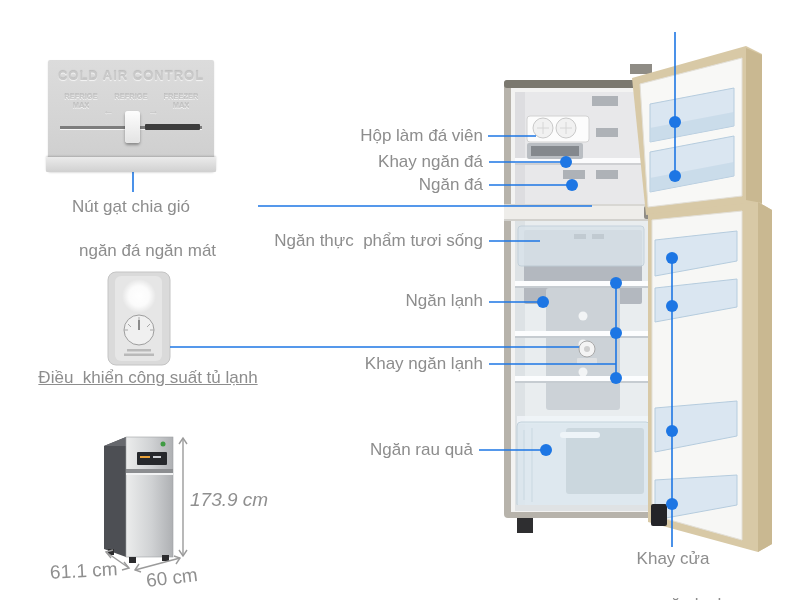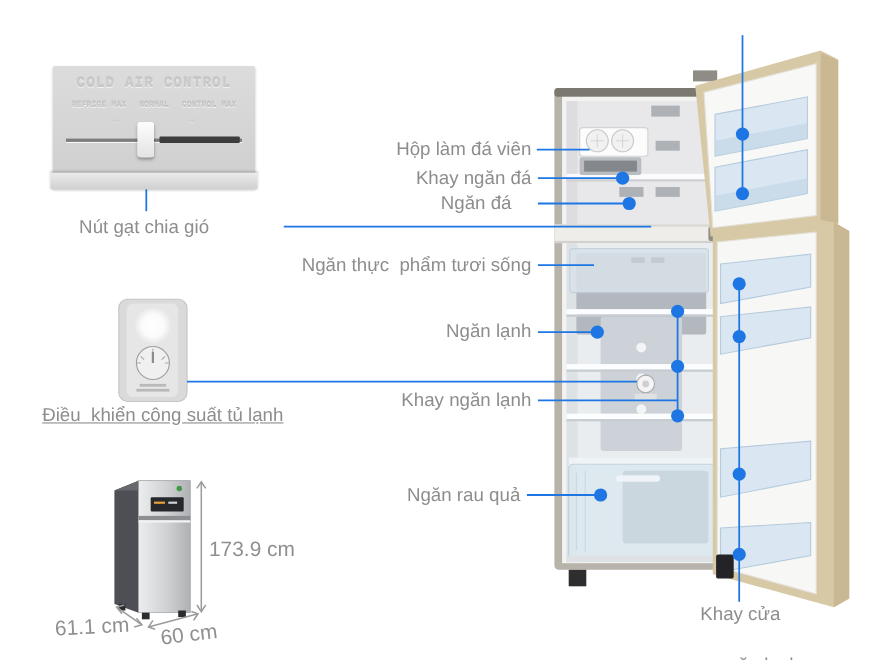--- a/index.html
+++ b/index.html
@@ -7,23 +7,23 @@
          font-family:"Liberation Sans", sans-serif;}
   #art{position:absolute;left:0;top:0;}
 
   .callout-label{position:absolute;font-size:17px;line-height:22px;color:#8d8d8d;
                  white-space:pre;}
   .right-align{text-align:left;}
   .center-label{transform:translateX(-50%);text-align:center;}
   .dim-label{position:absolute;font-size:19px;color:#8f8f8f;white-space:nowrap;}
 
   
-  .cac-panel{position:absolute;left:48px;top:60px;width:184px;height:112px;
+  .cac-panel{position:absolute;left:48px;top:60px;width:166px;height:112px;
              background:linear-gradient(180deg,#dcdcdc,#d3d3d3 65%,#cdcdcd);
-             border-radius:2px;box-shadow:0 1px 2px rgba(0,0,0,.12);font-family:Liberation Mono, monospace;}
+             border-radius:2px;box-shadow:0 1px 2px rgba(0,0,0,.12);}
   .cac-title{position:absolute;top:8px;left:0;right:0;text-align:center;
              font-size:13px;font-weight:bold;letter-spacing:1px;color:#c9c9c9;
              text-shadow:0 1px 1px rgba(255,255,255,.75),0 -1px 1px rgba(0,0,0,.14);}
   .cac-labels{position:absolute;top:32px;left:6px;right:6px;display:flex;
               justify-content:center;}
   .cac-lab{width:50px;text-align:center;font-size:7.5px;line-height:9px;font-weight:bold;
            color:#c7c7c7;text-shadow:0 1px 0 rgba(255,255,255,.65),0 -1px 0 rgba(0,0,0,.12);}
   .cac-arrow{position:absolute;top:44px;font-size:11px;color:#c3c3c3;
              text-shadow:0 1px 0 rgba(255,255,255,.6);}
   .cac-track{position:absolute;left:12px;right:12px;top:66px;height:3px;background:#7d7d7d;
@@ -214,51 +214,51 @@
       <circle cx="672" cy="306" r="6"></circle>
       <circle cx="672" cy="431" r="6"></circle>
       <circle cx="672" cy="504" r="6"></circle>
     </g>
   </svg>
 
   <div class="cac-panel">
     <div class="cac-title">COLD AIR CONTROL</div>
     <div class="cac-labels">
       <div class="cac-lab">REFRIGE MAX</div>
-      <div class="cac-lab">NORMAL</div>
-      <div class="cac-lab">CONTROL MAX</div>
+      <div class="cac-lab">REFRIGE</div>
+      <div class="cac-lab">FREEZER MAX</div>
     </div>
     <div class="cac-arrow" style="left:55px;">←</div>
     <div class="cac-arrow" style="right:55px;">→</div>
     <div class="cac-track"></div>
     <div class="cac-track-dark"></div>
     <div class="cac-knob"></div>
     <div class="cac-ledge"></div>
   </div>
 
   <div class="callout-label center-label" style="left:131px;top:196px;"><span>Nút gạt chia gió</span><br>
-       </div>
+       <span>ngăn đá ngăn mát</span></div>
 
   <div class="callout-label center-label" style="left:148px;top:367px;text-decoration:underline;">Điều  khiển công suất tủ lạnh</div>
 
 
   <div class="callout-label right-align" style="right:317px;top:125px;">Hộp làm đá viên</div>
 
   <div class="callout-label right-align" style="right:317px;top:151px;">Khay ngăn đá</div>
 
-  <div class="callout-label right-align" style="right:335px;top:174px;margin-left:27px;">Ngăn đá</div>
+  <div class="callout-label right-align" style="right:317px;top:174px;margin-left:27px;">Ngăn đá</div>
 
   <div class="callout-label right-align" style="right:317px;top:230px;">Ngăn thực  phẩm tươi sống</div>
 
   <div class="callout-label right-align" style="right:317px;top:290px;">Ngăn lạnh</div>
 
   <div class="callout-label right-align" style="right:317px;top:353px;">Khay ngăn lạnh</div>
 
   <div class="callout-label right-align" style="right:327px;top:439px;">Ngăn rau quả</div>
 
   <div class="callout-label center-label" style="left:673px;top:547px;line-height:23px;"><span>Khay cửa</span><br>
        <span>ngăn lạnh</span></div>
 
-  <div class="dim-label" style="left:190px;top:489px;">173.9 cm</div>
+  <div class="dim-label" style="left:190px;top:489px;font-style:italic;">173.9 cm</div>
   <div class="dim-label" style="left:50px;top:560px;transform:rotate(-3deg);">61.1 cm</div>
   <div class="dim-label" style="left:146px;top:567px;transform:rotate(-7deg);">60 cm</div>
 
 </div>
 
 </body></html>

